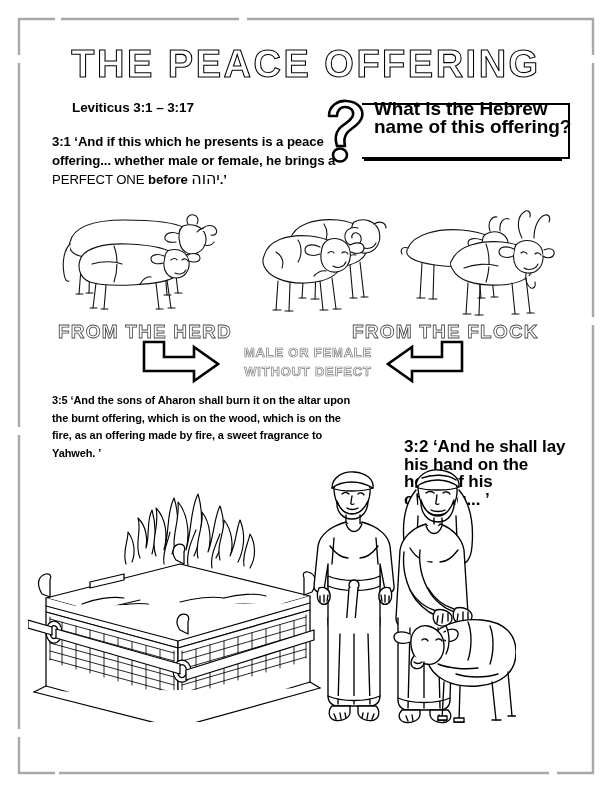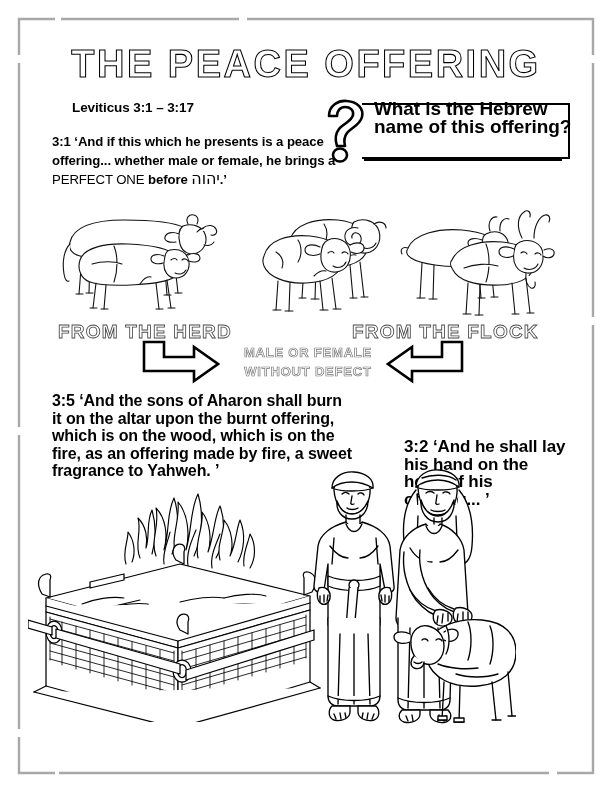--- a/index.html
+++ b/index.html
@@ -64,21 +64,21 @@
     font-size: 16px;
     font-weight: normal;
     direction: rtl;
     unicode-bidi: isolate;
   }
 
   #verse-35 {
     left: 52px;
     top: 392px;
     width: 300px;
-    font-size: 16px;
+    font-size: 11px;
     line-height: 17.6px;
   }
 
   #verse-32 {
     left: 404px;
     top: 438px;
     width: 164px;
     font-size: 17px;
     line-height: 17.6px;
     text-align: left;

